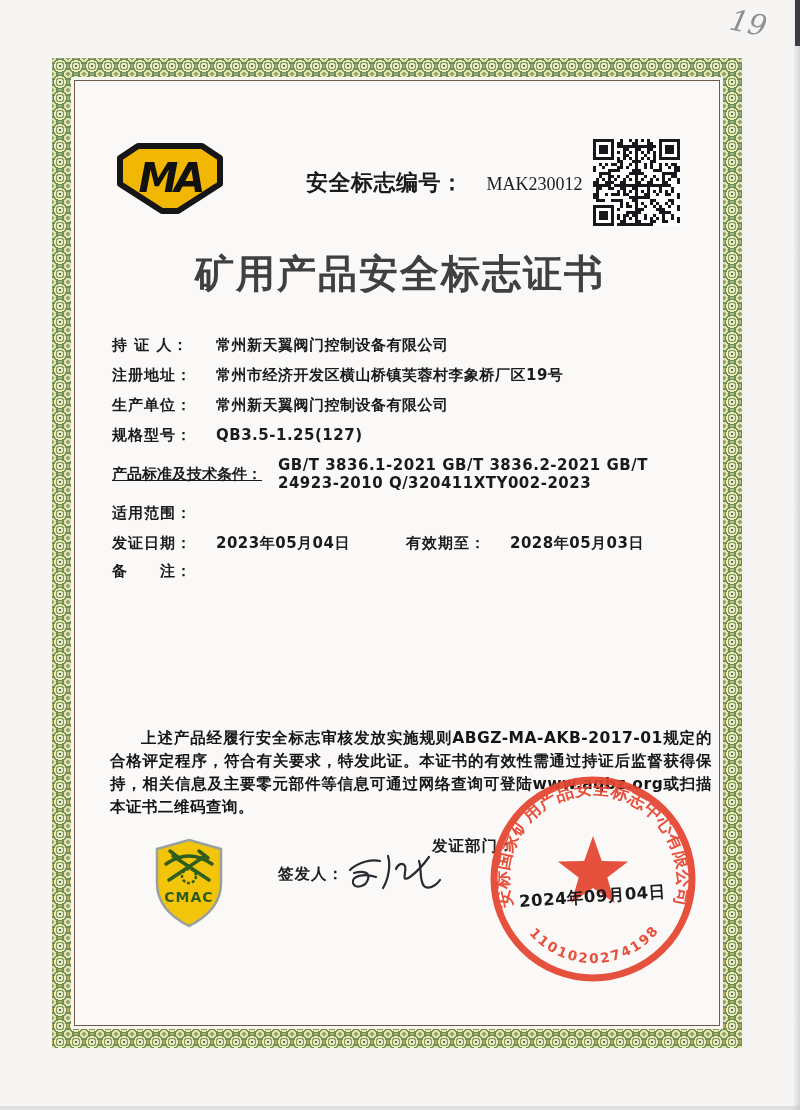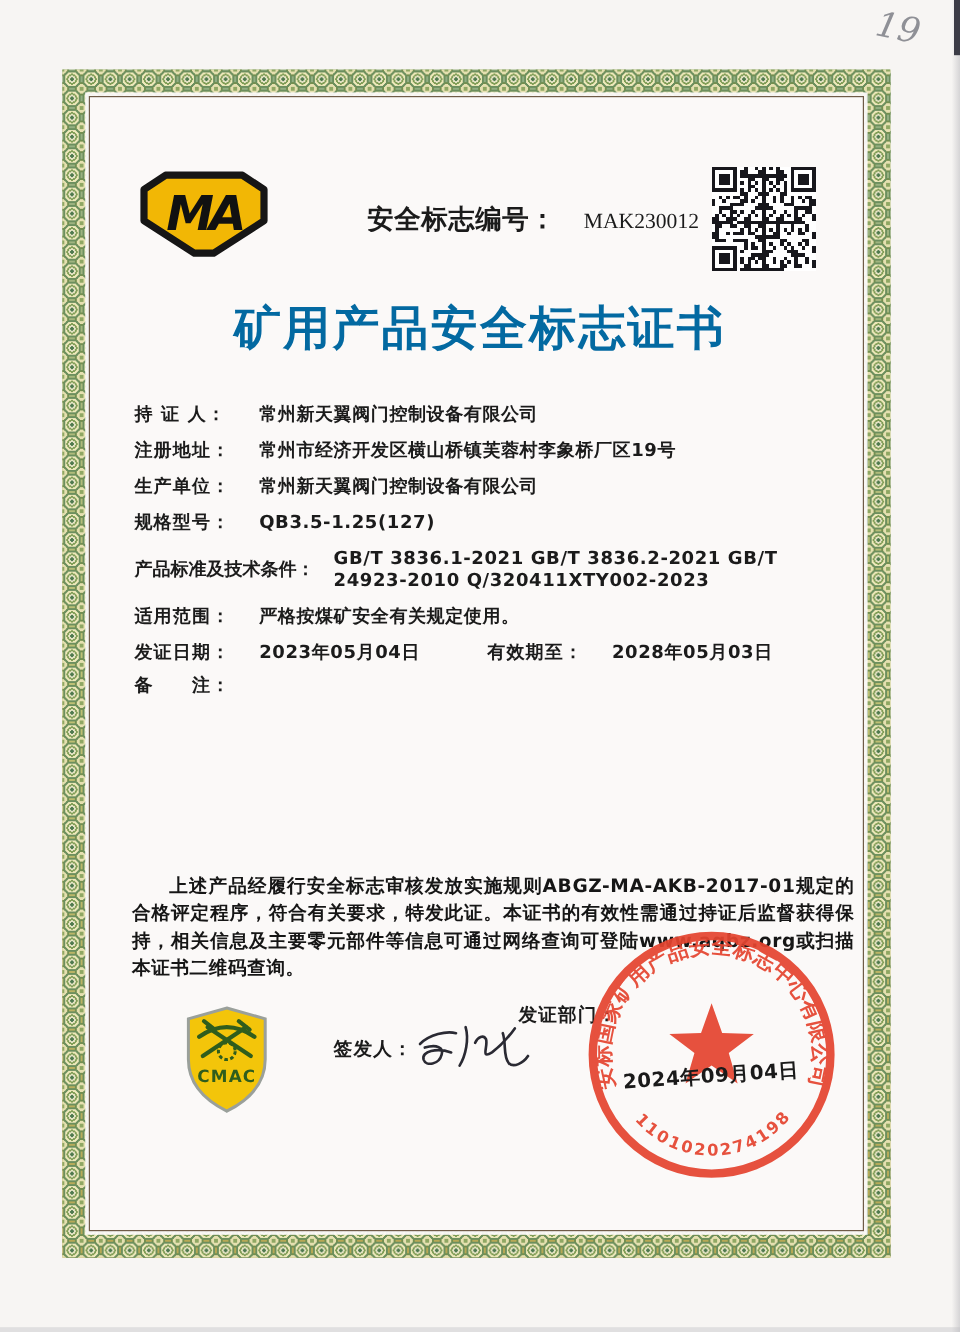--- a/index.html
+++ b/index.html
@@ -36,28 +36,28 @@
     box-shadow:0 0 0 3px rgba(251,249,248,.95);
   }
   
   .ma-logo{position:absolute;left:114px;top:140px;width:112px;height:76px;}
   .cert-no{position:absolute;left:306px;top:168px;display:flex;align-items:baseline;white-space:nowrap;}
   .cert-no .lbl{font-weight:bold;font-size:22px;letter-spacing:.5px;}
   .cert-no .val{font-family:Liberation Serif, serif;font-size:18px;margin-left:23px;}
   .qr{position:absolute;left:593px;top:139px;width:87px;height:87px;}
   .title{
     position:absolute;left:0;top:247px;width:800px;text-align:center;
-    font-size:39px;font-weight:bold;letter-spacing:2px;color:#0369a1;
+    font-size:39px;font-weight:bold;letter-spacing:2px;color:#404040;
   }
   
   .fields{position:absolute;left:112px;top:336px;width:600px;font-size:15px;}
   .row{display:flex;margin-bottom:12px;line-height:18px;}
   .row .lbl{flex:none;width:104px;font-weight:bold;letter-spacing:1px;}
   .row .val{font-weight:bold;letter-spacing:.5px;}
-  .row.wide .lbl{width:166px;letter-spacing:0;}
+  .row.wide .lbl{width:166px;letter-spacing:0;text-decoration:underline;}
   .row.wide{align-items:center;}
   .row.wide .val{width:405px;}
   .row.dates .val1{width:190px;}
   .row.remark{margin-top:5px;font-family:Liberation Mono, monospace;}
   
   .statement{
     position:absolute;left:110px;top:727px;width:602px;
     font-size:15.5px;font-weight:bold;line-height:23px;letter-spacing:.5px;
     text-indent:2em;color:#161616;text-align:justify;
   }
@@ -436,21 +436,20 @@
   <div class="row">
       <span class="lbl">规格型号：</span>
       <span class="val">QB3.5-1.25(127)</span>
     </div>
   <div class="row wide">
       <span class="lbl">产品标准及技术条件：</span>
       <span class="val">GB/T 3836.1-2021 GB/T 3836.2-2021 GB/T 24923-2010 Q/320411XTY002-2023</span>
     </div>
   <div class="row">
       <span class="lbl">适用范围：</span>
-      <span class="val">严格按煤矿安全有关规定使用。</span>
     </div>
   <div class="row dates">
     <span class="lbl">发证日期：</span>
     <span class="val val1">2023年05月04日</span>
     <span class="lbl">有效期至：</span>
     <span class="val">2028年05月03日</span>
   </div>
   <div class="row remark">
     <span class="lbl">备　　注：</span>
     <span class="val"></span>

